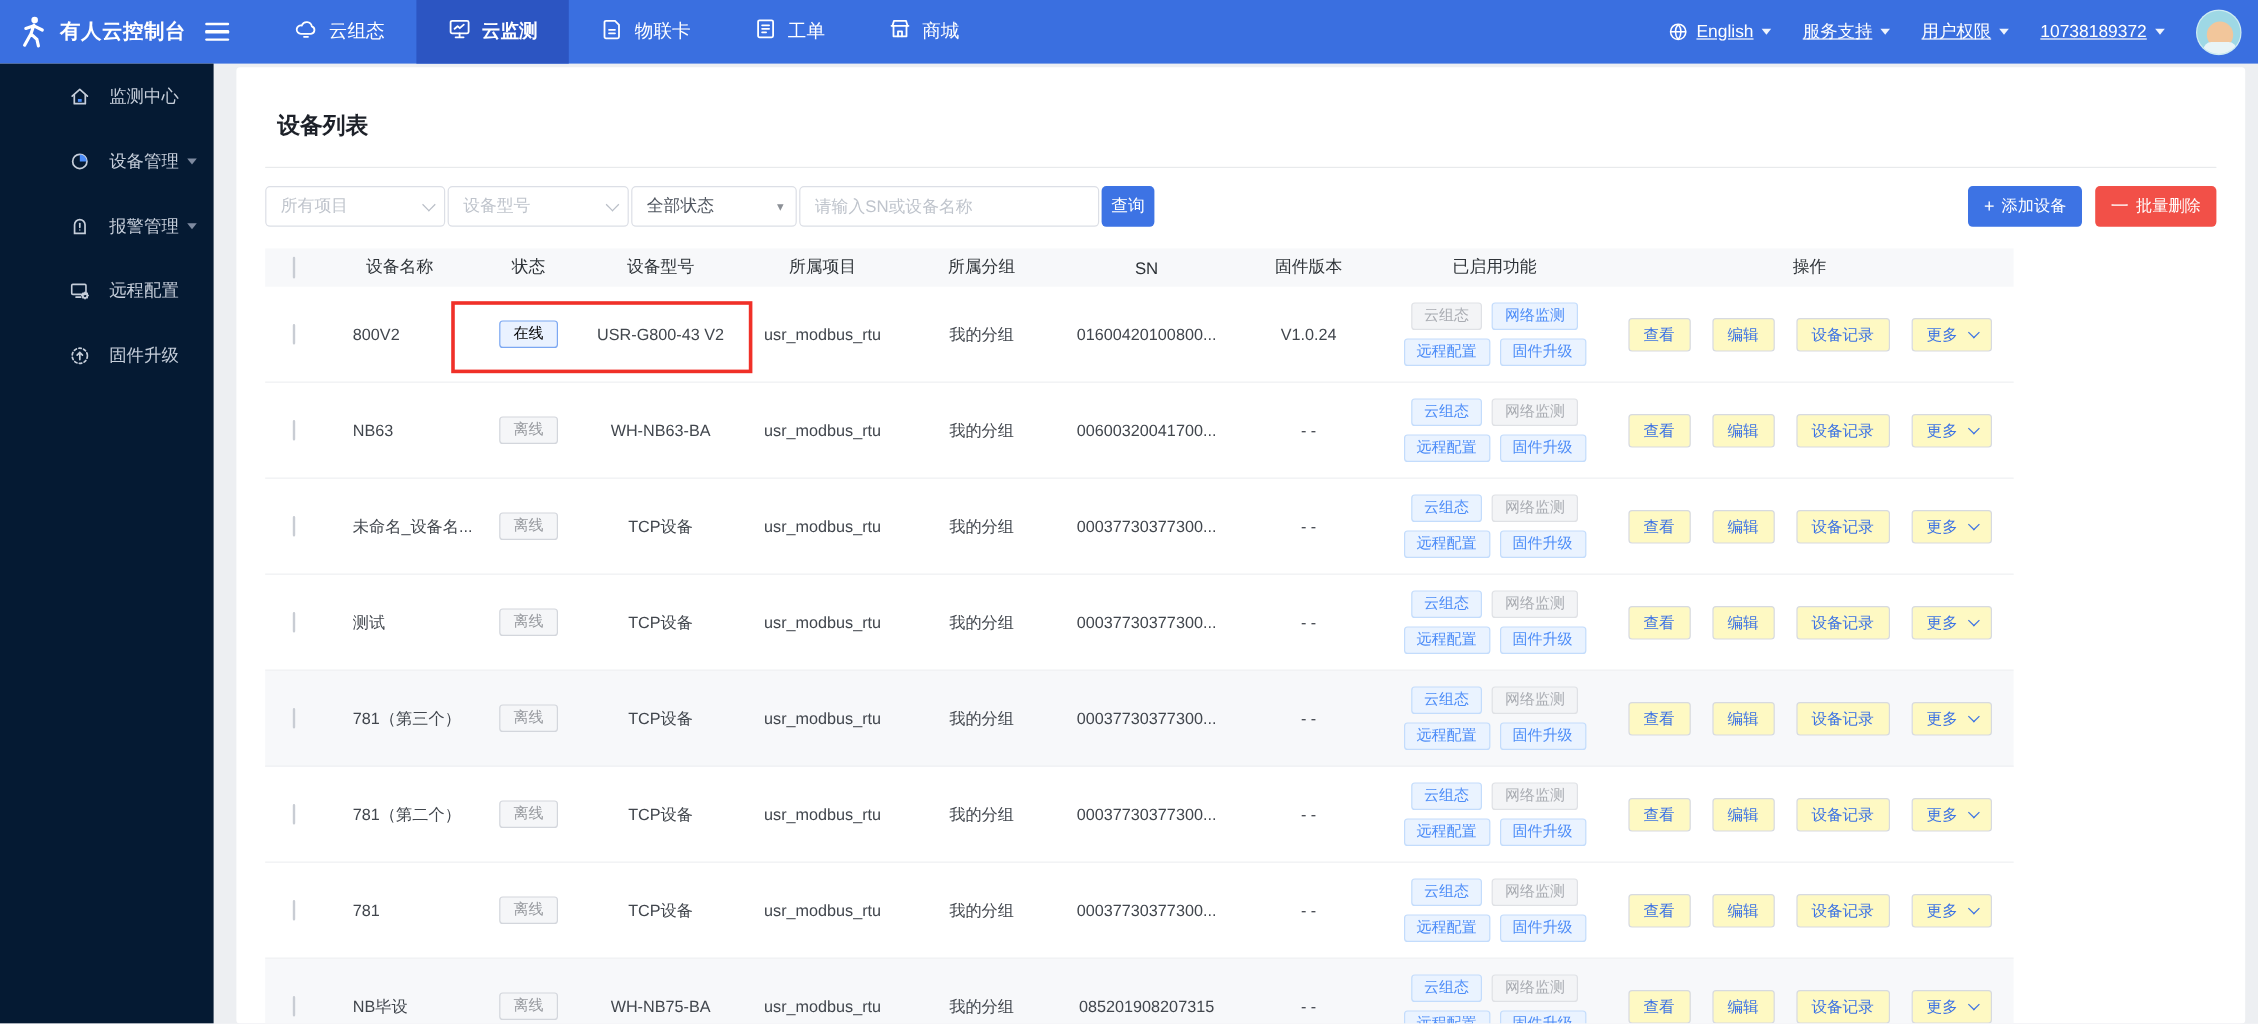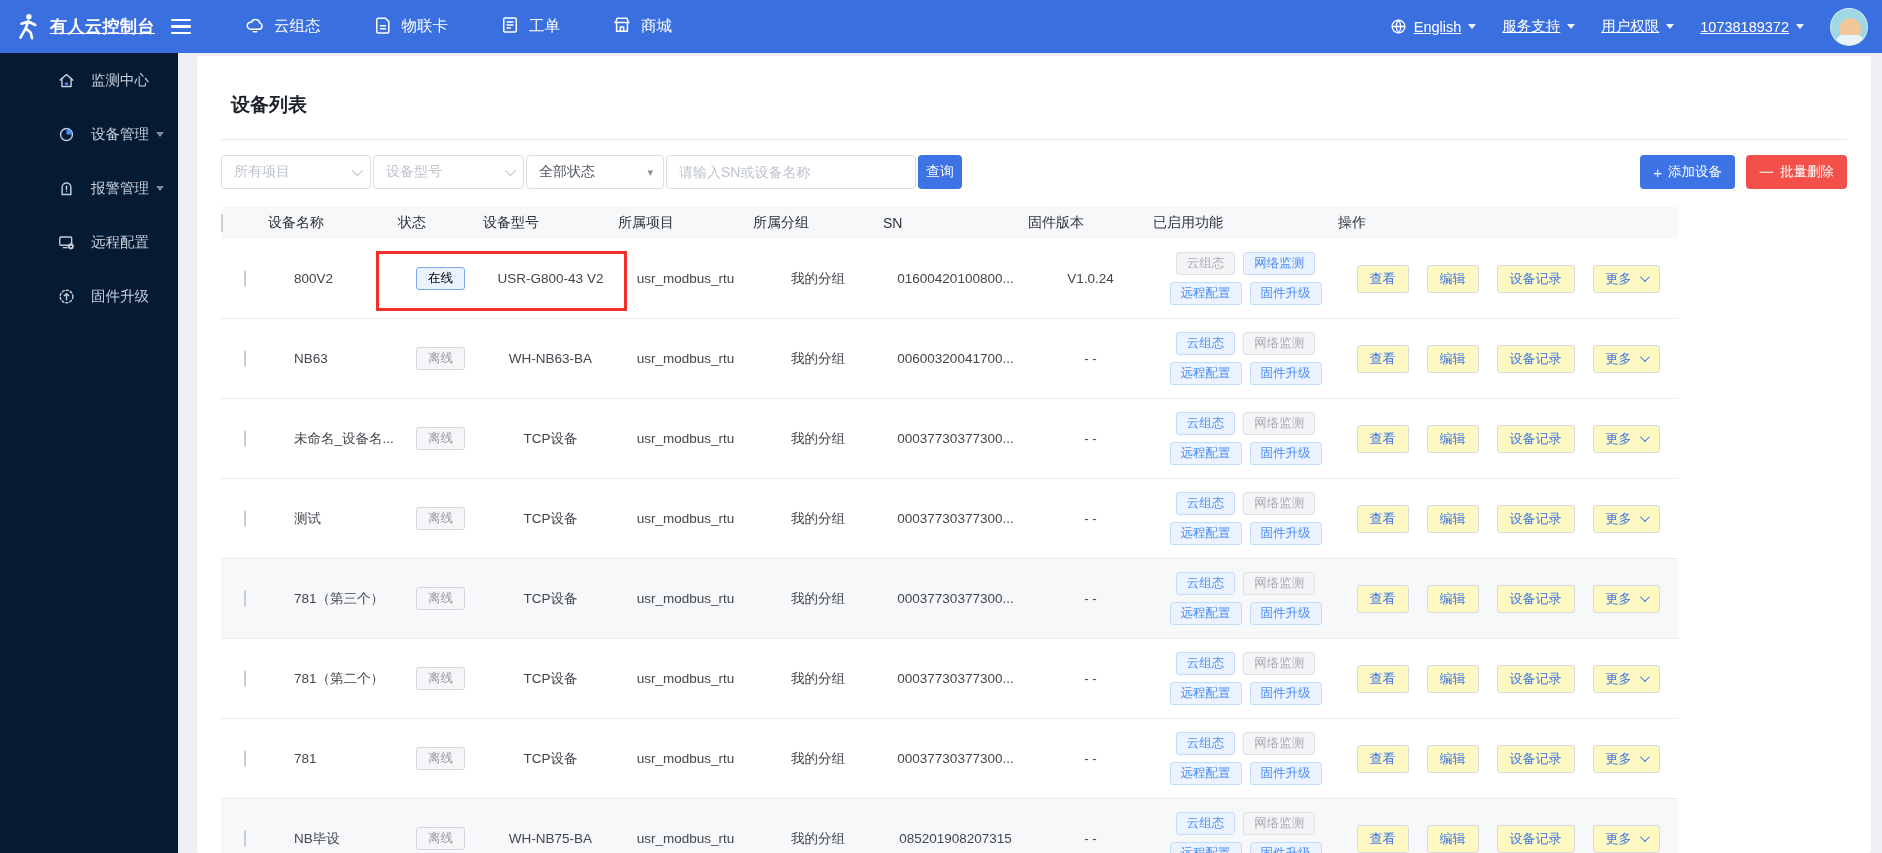--- a/index.html
+++ b/index.html
@@ -1,21 +1,21 @@
 <!DOCTYPE html>
 <html><head>
 <meta charset="utf-8">
 <style>
   * { margin:0; padding:0; box-sizing:border-box; }
   html,body { width:1882px; height:853px; overflow:hidden;
     font-family:"Liberation Sans","DejaVu Sans",sans-serif; background:#EDEFF2; }
 
   
   .navbar { height:53px; background:#3A6FE0; display:flex; align-items:stretch; color:#fff; }
-  .nav-logo { display:flex; align-items:center; padding-left:12px;text-decoration:underline; }
+  .nav-logo { display:flex; align-items:center; padding-left:12px; }
   .nav-logo .logo-icon { width:30px; height:30px; margin-right:8px; }
   .nav-logo .logo-text { font-size:17px; font-weight:600; letter-spacing:.5px; }
   .hamburger { width:20px; margin-left:16px; display:flex; flex-direction:column; justify-content:center; gap:4px; cursor:pointer; }
   .hamburger i { display:block; height:2.5px; background:#fff; border-radius:1px; }
   .nav-items { display:flex; margin-left:28px; align-items:stretch; }
   .nav-item { display:flex; align-items:center; gap:9px; padding:0 26px; font-size:15.5px; cursor:pointer; }
   .nav-item.active { background:#2C55C2; font-weight:600; }
   .nav-item svg { width:20px; height:20px; }
   .nav-right { margin-left:auto; display:flex; align-items:center; gap:26px; padding-right:14px; font-size:14.5px; }
   .nav-right .drop { display:flex; align-items:center; gap:7px; cursor:pointer;text-decoration:underline; }
@@ -54,21 +54,21 @@
   .right-actions { margin-left:auto; display:flex; gap:11px; }
   .btn-add, .btn-del { height:34px; padding:0 13px; font-size:13.5px; gap:6px; }
   .btn-add { background:#3D73E4; }
   .btn-del { background:#F25048; }
   .btn .pre { font-size:15px; line-height:1; }
 
   
   .table-wrap { position:relative; margin-top:18px; width:1457px; }
   .thead, .trow { display:grid; grid-template-columns:47px 130px 85px 135px 135px 130px 145px 125px 185px 340px; align-items:center; }
   .thead { height:32px; background:#F7F8FA; font-size:14px; color:#2E3338; font-weight:500; }
-  .hcell { }
+  .hcell { text-align:center; }
   .trow { height:80px; border-bottom:1px solid #EBEDF0; font-size:13.5px; color:#41464D; background:#fff; }
   .trow.striped { background:#F7F8FA; }
   .cell { text-align:center; }
   .cell.name { text-align:left; padding-left:26px; }
   .checkbox { width:15px; height:15px; border:1px solid #C9CDD4; border-radius:2.5px; background:#fff; margin:0 auto; cursor:pointer; }
   .badge { display:inline-block; font-size:12.5px; padding:4px 11px; border-radius:3px; line-height:1; }
   .badge.online { color:#000000; border:1px solid #7BA7F2; background:#EAF2FF; }
   .badge.offline { color:#96999E; border:1px solid #D3D6DC; background:#F5F6F8; }
   .feat-lines { display:flex; flex-direction:column; gap:7px; align-items:center; }
   .feat-line { display:flex; gap:8px; }
@@ -98,20 +98,28 @@
         <i></i>
       </span>
   </div>
   <div class="nav-items">
       <div class="nav-item">
         <span><svg viewBox="0 0 24 24" fill="none" stroke="#fff" stroke-width="1.8" stroke-linecap="round">
             <path d="M7 17 a4.2 4.2 0 1 1 .8-8.3 A5.2 5.2 0 0 1 17.8 9.6 a3.8 3.8 0 0 1 -.8 7.4 z"></path>
             <path d="M10 20 h4"></path>
           </svg></span>
         <span>云组态</span>
+      </div>
+      <div class="nav-item active">
+        <span><svg viewBox="0 0 24 24" fill="none" stroke="#fff" stroke-width="1.8" stroke-linecap="round" stroke-linejoin="round">
+            <rect x="3" y="4" width="18" height="12.5" rx="1.5"></rect>
+            <path d="M7 12 l3-2.6 2.2 2 4-3.6"></path>
+            <path d="M12 16.5 v3 M8 20.5 h8"></path>
+          </svg></span>
+        <span>云监测</span>
       </div>
       <div class="nav-item">
         <span><svg viewBox="0 0 24 24" fill="none" stroke="#fff" stroke-width="1.8" stroke-linecap="round">
             <path d="M6 4 h9 l4 4 v12 a1.5 1.5 0 0 1 -1.5 1.5 h-11.5 a1.5 1.5 0 0 1 -1.5 -1.5 v-14.5 a1.5 1.5 0 0 1 1.5-1.5 z"></path>
             <path d="M9 13 h6 M9 16.5 h6"></path>
           </svg></span>
         <span>物联卡</span>
       </div>
       <div class="nav-item">
         <span><svg viewBox="0 0 24 24" fill="none" stroke="#fff" stroke-width="1.8" stroke-linecap="round">

